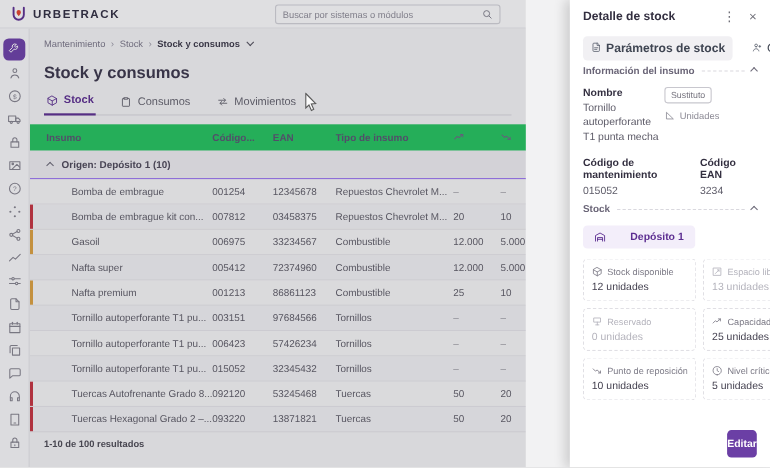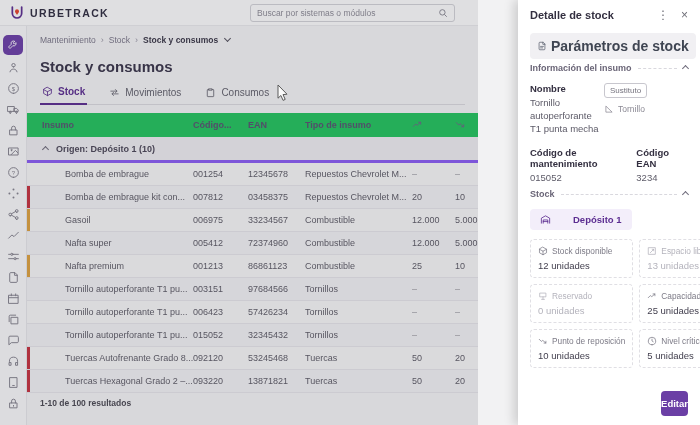--- a/index.html
+++ b/index.html
@@ -47,21 +47,21 @@
   .tab { display:flex; align-items:center; gap:5px; font-size:10px; color:#63626d;
          padding:0 2px 6px 2px; cursor:pointer; }
   .tab svg { width:11px; height:11px; }
   .tab.active { color:#5C2D91; font-weight:700; border-bottom:2px solid #5C2D91; margin-bottom:-1px; }
 
   
   .table { margin-top:8px; width:473px; }
   .trow { display:flex; align-items:center; position:relative; }
   .thead { height:24px; background:#22c55e; font-size:9px; font-weight:700; color:#585371; }
   .tgroup { height:26px; background:#f1f0f3; font-size:9px; font-weight:700; color:#4c4758;
-            border-bottom:3px solid #8b5cf6; }
+            border-bottom:1px solid #8b5cf6; }
   .tgroup .chev-up { margin:2px 8px 0 16px; }
   .drow { height:23px; background:#fafafa; border-bottom:1px solid #e9e8ec; font-size:9px; color:#5d5b66; }
   .drow.alt { background:#f5f5f7; }
   .bar { position:absolute; left:0; top:0; bottom:0; width:3px; }
   .bar.critical { background:#C8323E; }
   .bar.warning { background:#DFA23F; }
   .c-name  { width:166px; padding-left:38px; white-space:nowrap; overflow:hidden; }
   .thead .c-name { padding-left:15px; }
   .c-code  { width:55px; }
   .c-ean   { width:57px; }
@@ -80,21 +80,21 @@
   .cursor { position:absolute; left:277px; top:84px; z-index:30; width:12px; height:18px; }
 
   
   .panel { position:absolute; right:0; top:0; width:182px; height:425px; background:#ffffff;
            box-shadow:-4px 0 10px rgba(0,0,0,0.16); z-index:20; display:flex; flex-direction:column; }
   .panel-head { display:flex; align-items:center; padding:9px 12px 0 12px; }
   .panel-title { font-size:11px; font-weight:700; color:#332f40; flex:1; }
   .panel-head .ic { color:#6f6f78; cursor:pointer; font-size:12px; line-height:1; }
   .panel-head .kebab { margin-right:12px; letter-spacing:0; }
   .panel-tabs { display:flex; align-items:center; gap:10px; padding:12px 12px 0 12px; }
-  .ptab { display:flex; align-items:center; gap:4px; font-size:14px; color:#3f4552;
+  .ptab { display:flex; align-items:flex-start; gap:4px; font-size:11px; color:#3f4552;
           padding:5px 7px; border-radius:4px; cursor:pointer; white-space:nowrap; }
   .ptab svg { width:10px; height:10px; color:#5c6270; }
   .ptab.active { background:#f1f0f3; font-weight:600; }
   .panel-body { padding:0 12px; flex:1; }
   .sect { display:flex; align-items:center; gap:6px; margin-top:4px; }
   .sect-label { font-size:9px; font-weight:600; color:#6a6577; white-space:nowrap; }
   .sect-line { flex:1; border-top:1px dashed #d9d8de; }
   .info-grid { display:flex; margin-top:10px; }
   .info-left { flex:1; }
   .info-right { width:84px; display:flex; flex-direction:column; align-items:flex-start; gap:6px; }
@@ -279,36 +279,36 @@
               <path d="M12 3l8.5 4.8v8.4L12 21l-8.5-4.8V7.8z"></path>
               <path d="M3.5 7.8L12 12.5l8.5-4.7"></path>
               <path d="M12 21v-8.5"></path>
             </svg>
           </span>
           <span>Stock</span>
         </div>
         <div class="tab">
           <span style="display:flex">
             <svg viewBox="0 0 24 24" fill="none" stroke="currentColor" stroke-width="1.8" stroke-linecap="round" stroke-linejoin="round">
+              <path d="M8.5 4h7v3h-7z"></path>
+              <path d="M15.5 5.5H18a1 1 0 0 1 1 1V20a1 1 0 0 1-1 1H6a1 1 0 0 1-1-1V6.5a1 1 0 0 1 1-1h2.5"></path>
+            </svg>
+          </span>
+          <span>Consumos</span>
+        </div>
+        <div class="tab">
+          <span style="display:flex">
+            <svg viewBox="0 0 24 24" fill="none" stroke="currentColor" stroke-width="1.8" stroke-linecap="round" stroke-linejoin="round">
               <path d="M4 9h13"></path>
               <path d="M14 5.5L17.5 9 14 12.5"></path>
               <path d="M20 15H7"></path>
               <path d="M10 11.5L6.5 15l3.5 3.5"></path>
             </svg>
           </span>
           <span>Movimientos</span>
-        </div>
-        <div class="tab">
-          <span style="display:flex">
-            <svg viewBox="0 0 24 24" fill="none" stroke="currentColor" stroke-width="1.8" stroke-linecap="round" stroke-linejoin="round">
-              <path d="M8.5 4h7v3h-7z"></path>
-              <path d="M15.5 5.5H18a1 1 0 0 1 1 1V20a1 1 0 0 1-1 1H6a1 1 0 0 1-1-1V6.5a1 1 0 0 1 1-1h2.5"></path>
-            </svg>
-          </span>
-          <span>Consumos</span>
         </div>
       </div>
 
     <div class="table">
       <div class="trow thead">
         <div class="c-name">Insumo</div>
         <div class="c-code">Código...</div>
         <div class="c-ean">EAN</div>
         <div class="c-type">Tipo de insumo</div>
         <div class="c-up">
@@ -468,21 +468,21 @@
         <div class="info-left">
           <div class="lbl">Nombre</div>
           <div class="val">Tornillo autoperforante T1 punta mecha</div>
         </div>
         <div class="info-right">
           <span class="badge">Sustituto</span>
           <span class="units">
             <svg viewBox="0 0 24 24" fill="none" stroke="currentColor" stroke-width="1.8" stroke-linejoin="round">
                 <path d="M4.5 19.5h15L4.5 5z"></path>
               </svg>
-            <span>Tornillo</span>
+            <span>Unidades</span>
           </span>
         </div>
       </div>
 
       <div class="codes">
         <div class="col1">
           <div class="lbl">Código de mantenimiento</div>
           <div class="val">015052</div>
         </div>
         <div>

